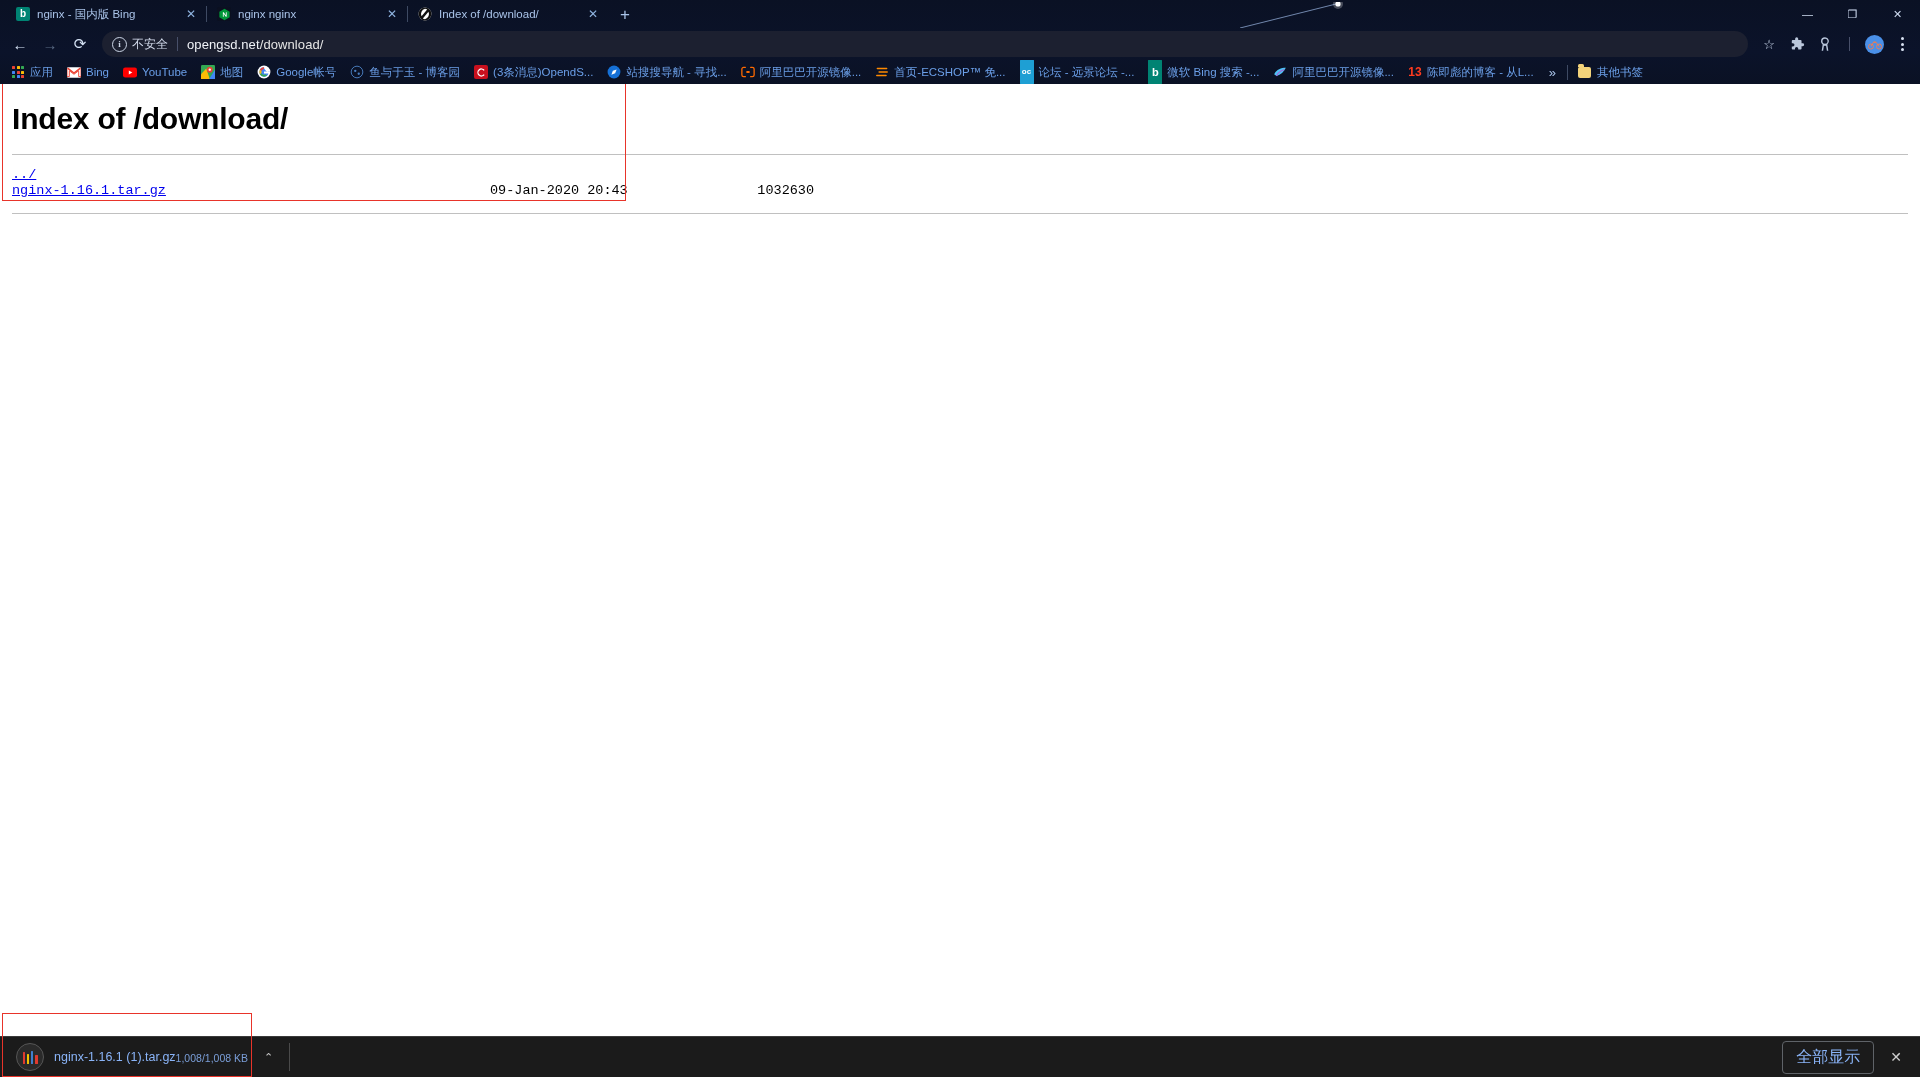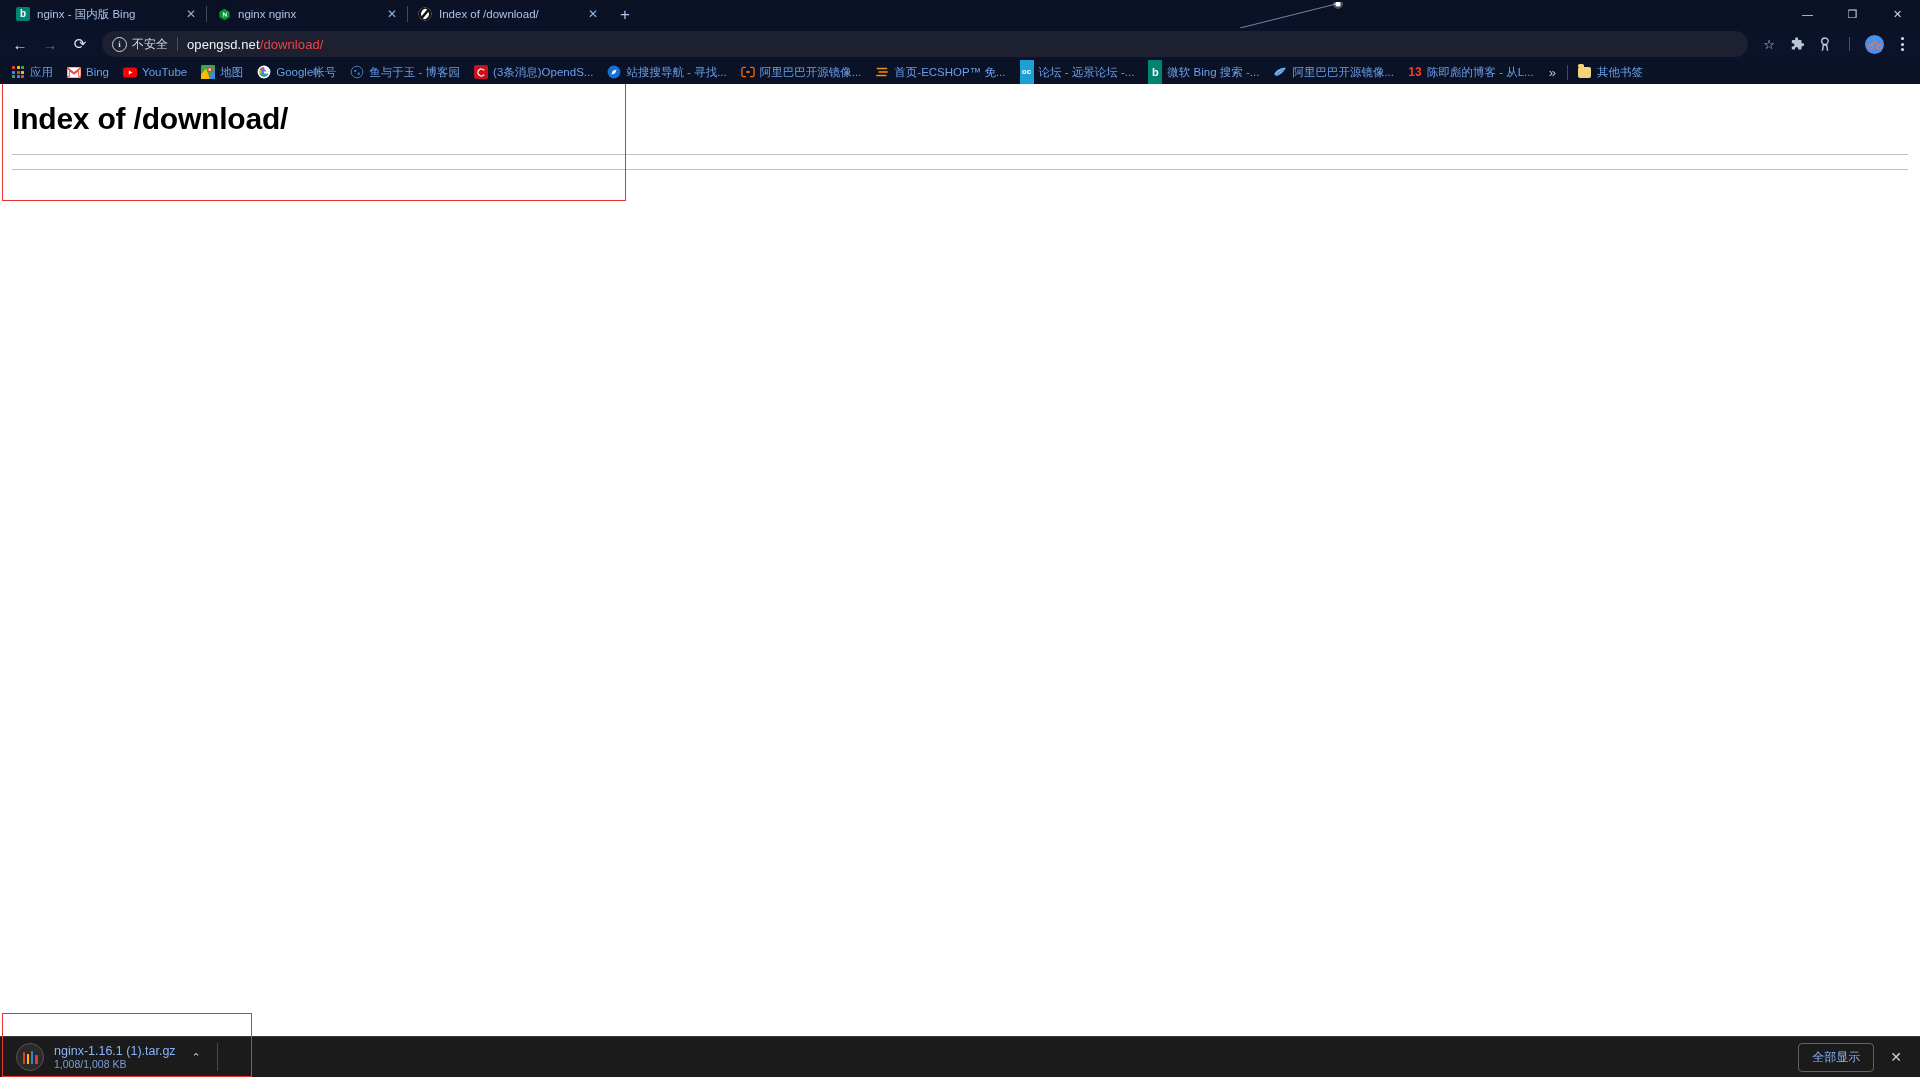--- a/index.html
+++ b/index.html
@@ -93,21 +93,21 @@
     padding:0 10px;box-sizing:border-box;width:100%;
   }
   .sec-chip{display:flex;align-items:center;gap:5px;color:#d4dced;font-size:12px;white-space:nowrap;}
   .sec-ico{
     width:13px;height:13px;border-radius:50%;border:1.3px solid #cbd5e6;
     display:flex;align-items:center;justify-content:center;font-size:9px;
     font-weight:bold;color:#cbd5e6;line-height:1;font-family:"Liberation Serif",serif;
   }
   .vdiv{width:1px;height:14px;background:#48506a;margin:0 9px;}
   .url{font-size:13px;color:#f0f3f8;white-space:nowrap;letter-spacing:.1px;}
-  .url .dim{color:#ef4444;}
+  .url .dim{color:#e5e5e5;}
   .tb-ico{
     width:26px;height:26px;display:flex;align-items:center;justify-content:center;
     color:#cfdcf0;font-size:13px;
   }
   .avatar{
     width:19px;height:19px;border-radius:50%;background:#4a90e8;
     display:flex;align-items:center;justify-content:center;margin:0 4px;
   }
   .kebab{
     width:24px;height:26px;display:flex;flex-direction:column;align-items:center;
@@ -163,28 +163,28 @@
     display:flex;align-items:center;padding:0 12px;z-index:4;
   }
   .dl-item{display:flex;align-items:center;gap:10px;height:34px;padding:0 4px;}
   .dl-icon{
     width:26px;height:26px;border-radius:50%;background:#2a2a2a;
     display:flex;align-items:center;justify-content:center;position:relative;
     border:1px solid #555;
   }
   .dl-icon .bookstack{width:15px;height:13px;display:flex;gap:1.2px;align-items:flex-end;}
   .dl-icon .bookstack i{width:3.2px;display:block;border-radius:.5px;}
-  .dl-text{display:flex;flex-direction:column;line-height:1.15;}
+  .dl-text{display:flex;line-height:1.15;align-items:flex-end;}
   .dl-name{font-size:12.5px;color:#8ab4f8;}
   .dl-sub{font-size:10.5px;color:#8ab4f8;opacity:.85;}
   .dl-caret{color:#c8c8c8;font-size:11px;margin-left:6px;}
   .dl-divider{width:1px;height:28px;background:#4a4a4a;margin-left:12px;}
   .shelf-right{margin-left:auto;display:flex;align-items:center;gap:10px;}
   .showall{
-    border:1px solid #5f6368;border-radius:4px;color:#8ab4f8;font-size:12px;
+    border:1px solid #5f6368;border-radius:4px;color:#8ab4f8;font-size:16px;
     padding:5px 13px;background:transparent;text-align:center;
   }
   .shelf-close{color:#cfcfcf;font-size:14px;padding:0 6px;}
 </style>
 </head>
 <body>
 
 <div class="browser">
   <div class="starfield"></div>
   <svg class="comet" viewBox="0 0 110 26">
@@ -426,20 +426,22 @@
           <span class="folder"></span>
         </span>
       <span class="lbl">其他书签</span>
     </div>
   </div>
 
   <div class="viewport">
     <div class="page">
       <h1 class="idx">Index of /download/</h1>
       <hr class="rule">
+      <pre class="listing"><a href="#">../</a>
+<a href="#">nginx-1.16.1.tar.gz</a>                                        <span>09-Jan-2020 20:43</span>                <span>1032630</span></pre>
       <hr class="rule" style="margin-top:14px;">
     </div>
 
     <div class="annot" style="left:2px;top:-1px;width:622px;height:116px;"></div>
   </div>
 
   <div class="shelf">
     <div class="dl-item">
       <span class="dl-icon">
         <span class="bookstack">

